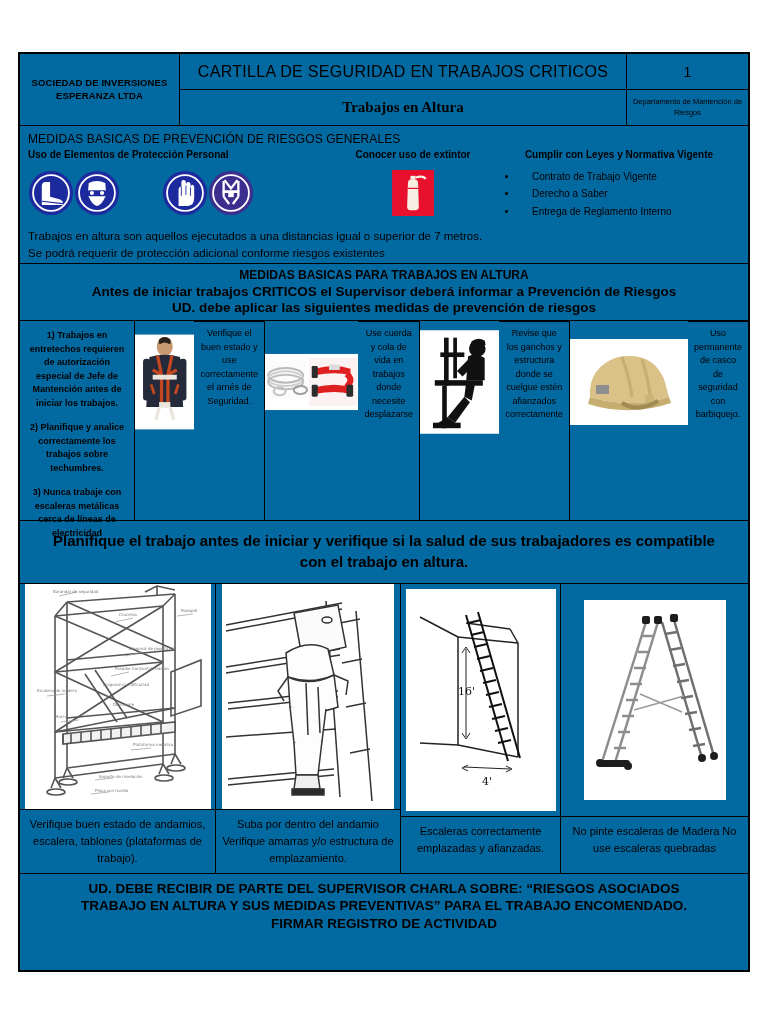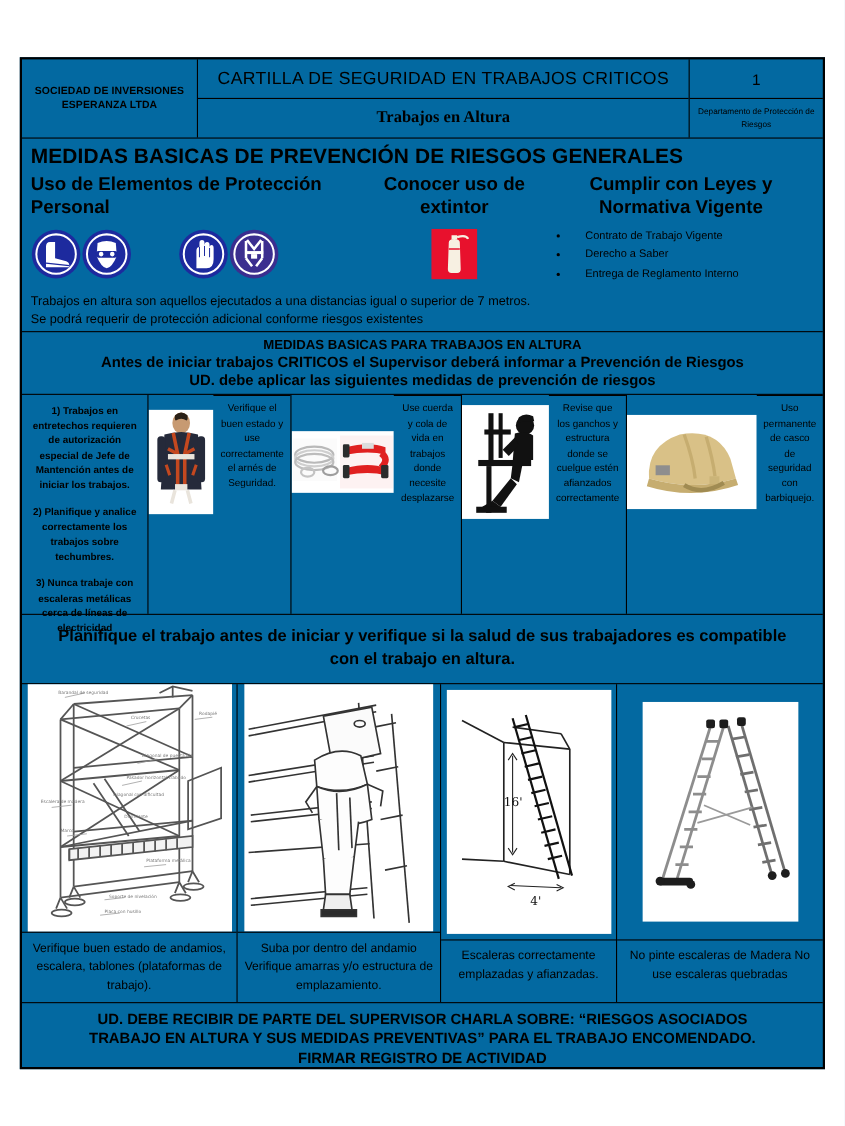--- a/index.html
+++ b/index.html
@@ -43,27 +43,27 @@
     height: 36px; display: flex; align-items: center; justify-content: center;
     font-size: 14px;
   }
   #hdr-dept {
     flex: 1; display: flex; align-items: center; justify-content: center;
     font-size: 7.5px; text-align: center; line-height: 1.35; padding: 0 4px;
   }
 
   
   #gen { padding: 6px 8px 2px 8px; }
-  #gen-title { font-size: 19px; font-weight: bold; letter-spacing: .1px; }
+  #gen-title { font-size: 12px; font-weight: normal; letter-spacing: .1px; }
   #gen-cols { display: flex; margin-top: 3px; }
   #col-ppe { width: 300px; }
   #col-ext { width: 170px; }
   #col-law { flex: 1; }
   .col-head {
-    font-size: 17px; font-weight: bold; text-align: center; line-height: 1.25;
+    font-size: 10px; font-weight: bold; text-align: center; line-height: 1.25;
   }
   #ppe-head { text-align: left; }
   #ppe-icons { display: flex; align-items: center; margin-top: 8px; }
   .ppe-ico { width: 46px; height: 46px; }
   .ppe-gap { width: 42px; }
   #ext-wrap { display: flex; justify-content: center; margin-top: 8px; }
   #law-list { margin: 6px 0 0 0; padding: 0 0 0 20px; }
   #law-list li { font-size: 10px; line-height: 1.75; padding-left: 14px; }
   #gen-note { font-size: 11.5px; line-height: 1.45; margin-top: 8px; }
 
@@ -123,21 +123,21 @@
 
   <div class="row bd-b" id="hdr">
     <div class="bd-r" id="hdr-logo">SOCIEDAD DE INVERSIONES ESPERANZA LTDA</div>
     <div id="hdr-mid">
       <div class="bd-b" id="hdr-title">CARTILLA DE SEGURIDAD EN TRABAJOS CRITICOS</div>
       <div id="hdr-sub">Trabajos en Altura</div>
     </div>
     <div class="bd-r" style="border-right:none"></div>
     <div id="hdr-right" style="border-left:1.5px solid #000">
       <div class="bd-b" id="hdr-page">1</div>
-      <div id="hdr-dept">Departamento de Protección de Riesgos</div>
+      <div id="hdr-dept">Departamento de Mantención de Riesgos</div>
     </div>
   </div>
 
   <div class="bd-b" id="gen">
     <div id="gen-title">MEDIDAS BASICAS DE PREVENCIÓN DE RIESGOS GENERALES</div>
 
     <div id="gen-cols">
 
       <div id="col-ppe">
         <div class="col-head" id="ppe-head">Uso de Elementos  de Protección Personal</div>

